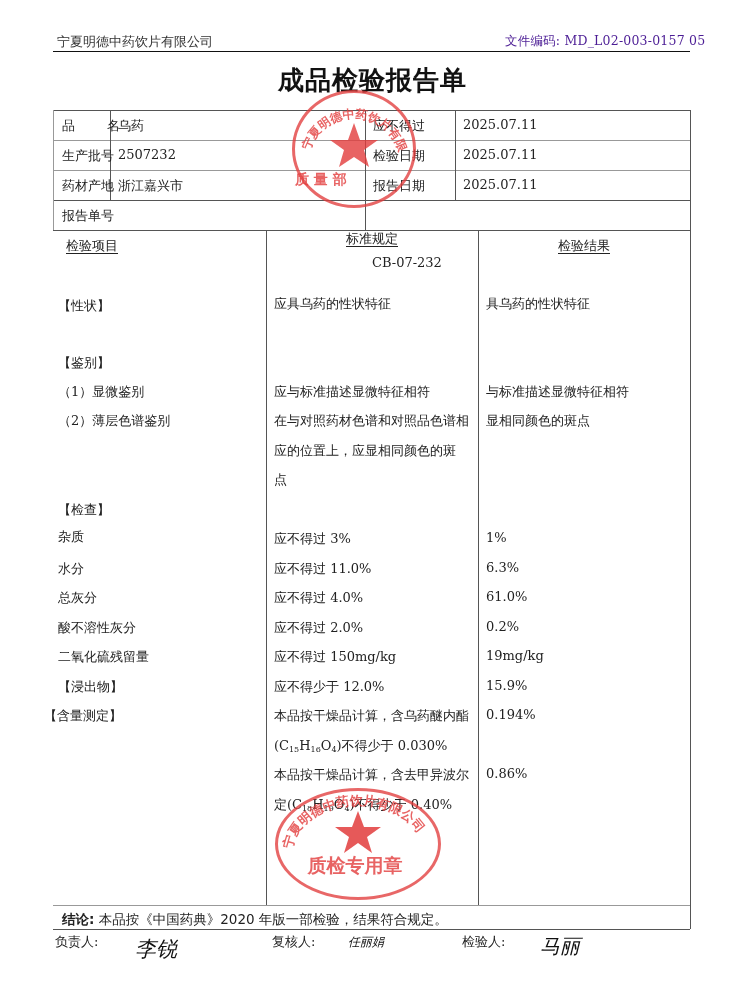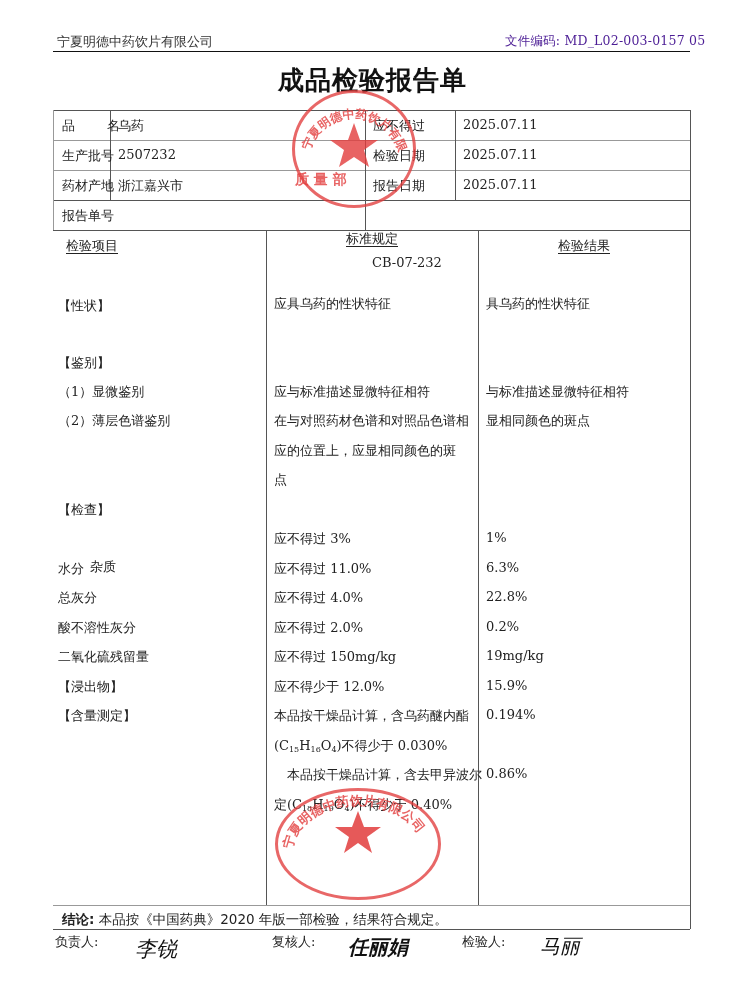--- a/index.html
+++ b/index.html
@@ -105,78 +105,78 @@
 <div>
   <div class="cell" style="left:274px; top:442px;">应的位置上，应显相同颜色的斑</div>
 </div>
 <div>
   <div class="cell" style="left:274px; top:471px;">点</div>
 </div>
 <div>
   <div class="cell" style="left:58px; top:501px;">【检查】</div>
 </div>
 <div>
-  <div class="cell" style="left:58px; top:558px;margin-left:32px;">杂质</div>
+  <div class="cell" style="left:58px; top:528px;">杂质</div>
   <div class="cell" style="left:274px; top:530px;">应不得过 3%</div>
   <div class="cell" style="left:486px; top:530px;">1%</div>
 </div>
 <div>
   <div class="cell" style="left:58px; top:560px;">水分</div>
   <div class="cell" style="left:274px; top:560px;">应不得过 11.0%</div>
   <div class="cell" style="left:486px; top:560px;">6.3%</div>
 </div>
 <div>
   <div class="cell" style="left:58px; top:589px;">总灰分</div>
   <div class="cell" style="left:274px; top:589px;">应不得过 4.0%</div>
-  <div class="cell" style="left:486px; top:589px;">22.8%</div>
+  <div class="cell" style="left:486px; top:589px;">61.0%</div>
 </div>
 <div>
   <div class="cell" style="left:58px; top:619px;">酸不溶性灰分</div>
   <div class="cell" style="left:274px; top:619px;">应不得过 2.0%</div>
   <div class="cell" style="left:486px; top:619px;">0.2%</div>
 </div>
 <div>
   <div class="cell" style="left:58px; top:648px;">二氧化硫残留量</div>
   <div class="cell" style="left:274px; top:648px;">应不得过 150mg/kg</div>
   <div class="cell" style="left:486px; top:648px;">19mg/kg</div>
 </div>
 <div>
   <div class="cell" style="left:58px; top:678px;">【浸出物】</div>
   <div class="cell" style="left:274px; top:678px;">应不得少于 12.0%</div>
   <div class="cell" style="left:486px; top:678px;">15.9%</div>
 </div>
 <div>
-  <div class="cell" style="left:58px; top:707px;">【含量测定】</div>
+  <div class="cell" style="left:44px; top:707px;">【含量测定】</div>
   <div class="cell" style="left:274px; top:707px;">本品按干燥品计算，含乌药醚内酯</div>
   <div class="cell" style="left:486px; top:707px;">0.194%</div>
 </div>
 <div>
   <div class="cell" style="left:274px; top:737px;">
     (C<span class="sub">15</span>H<span class="sub">16</span>O<span class="sub">4</span>)<span>不得少于 0.030%</span>
   </div>
 </div>
 <div>
-  <div class="cell" style="left:274px; top:766px;margin-left:13px;">本品按干燥品计算，含去甲异波尔</div>
+  <div class="cell" style="left:274px; top:766px;">本品按干燥品计算，含去甲异波尔</div>
   <div class="cell" style="left:486px; top:766px;">0.86%</div>
 </div>
 <div>
   <div class="cell" style="left:274px; top:796px;">
     <span>定</span>(C<span class="sub">18</span>H<span class="sub">19</span>O<span class="sub">4</span>)<span>不得少于 0.40%</span>
   </div>
 </div>
 
 <div class="cell conclusion" style="left:62px; top:911px;">
   <b>结论:</b>
   <span>本品按《中国药典》2020 年版一部检验，结果符合规定。</span>
 </div>
 
 <div class="cell" style="left:55px; top:933px;">负责人:</div>
 <div class="sig" style="left:135px; top:935px; font-size:21px;">李锐</div>
 <div class="cell" style="left:272px; top:933px;">复核人:</div>
-<div class="sig" style="left:348px; top:934px; font-size:20px; font-weight:bold;">任丽娟</div>
+<div class="sig" style="left:348px; top:934px; font-size:12px; font-weight:normal;">任丽娟</div>
 <div class="cell" style="left:462px; top:933px;">检验人:</div>
 <div class="sig" style="left:540px; top:933px; font-size:20px;">马丽</div>
 
 <div class="stamp" style="left:292px; top:90px; width:118px; height:112px;">
   <svg width="118" height="112" viewBox="0 0 118 112">
     <defs>
         <path id="arcTop" d="M 14 60 A 46 44 0 0 1 104 60"></path>
       </defs>
     <text font-size="12" fill="rgba(226,60,60,0.8)" font-weight="bold"><textPath href="#arcTop" startOffset="2%">宁夏明德中药饮片有限公司</textPath></text>
     <polygon points="59,30 65,47 83,47 69,57 74,74 59,64 44,74 49,57 35,47 53,47" fill="rgba(226,60,60,0.8)"></polygon>
@@ -185,13 +185,14 @@
 </div>
 
 <div class="stamp" style="left:275px; top:788px; width:160px; height:106px;">
   <svg width="160" height="106" viewBox="0 0 160 106">
     <defs>
         <path id="arcBot" d="M 14 62 A 66 48 0 0 1 146 62"></path>
       </defs>
     <text font-size="13" fill="rgba(226,60,60,0.8)" font-weight="bold"><textPath href="#arcBot" startOffset="2%">宁夏明德中药饮片有限公司</textPath></text>
     <polygon points="80,20 86,36 103,36 89,46 94,62 80,52 66,62 71,46 57,36 74,36" fill="rgba(226,60,60,0.85)"></polygon>
   </svg>
+  <div class="stamp-text" style="left:0; width:154px; top:62px; text-align:center; font-size:19px;">质检专用章</div>
 </div>
 
 </body></html>

